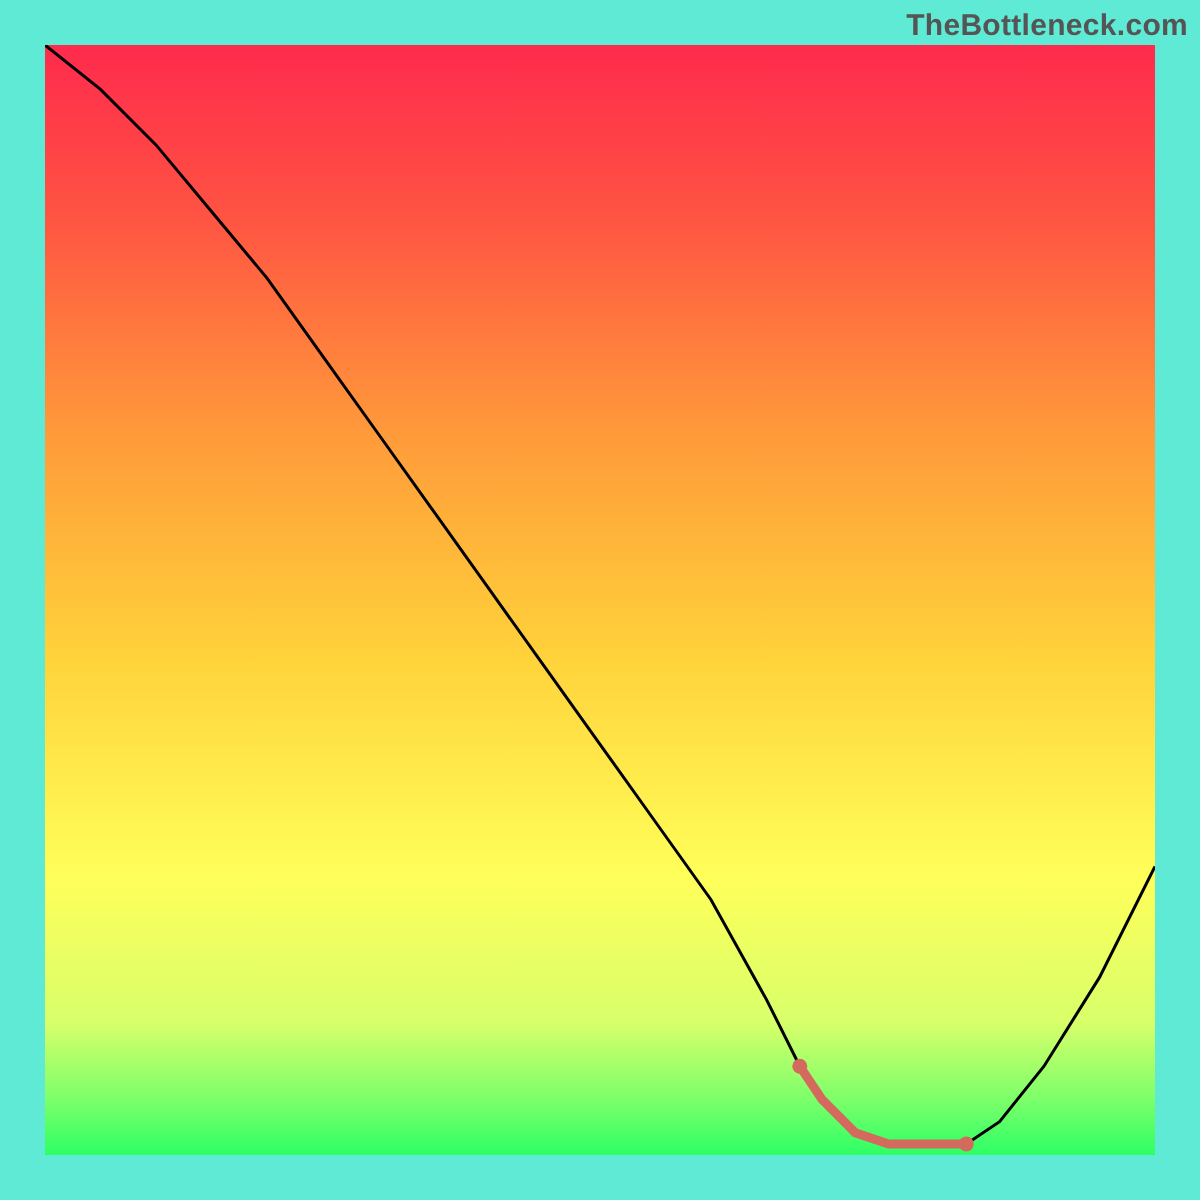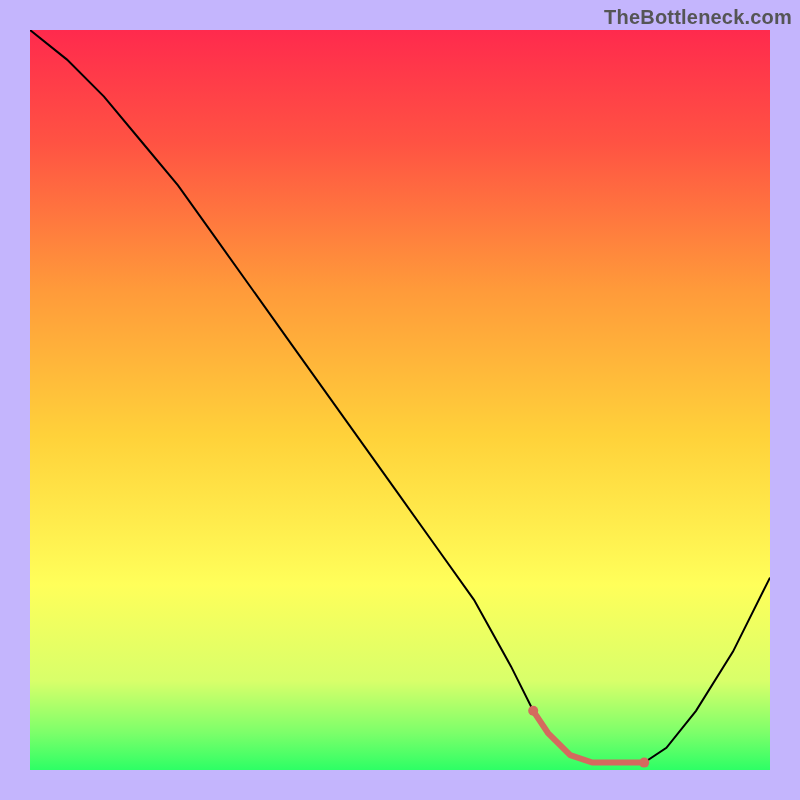--- a/index.html
+++ b/index.html
@@ -7,21 +7,21 @@
     padding: 0;
     width: 800px;
     height: 800px;
     background: #000;
     font-family: Arial, Helvetica, sans-serif;
   }
   .frame {
     position: relative;
     width: 800px;
     height: 800px;
-    background: #c4b5fd;
+    background: #5eead4;
   }
   .watermark {
     position: absolute;
     top: 6px;
     right: 8px;
     color: #555;
     font-size: 20px;
     font-weight: 600;
     letter-spacing: 0.2px;
     z-index: 5;

